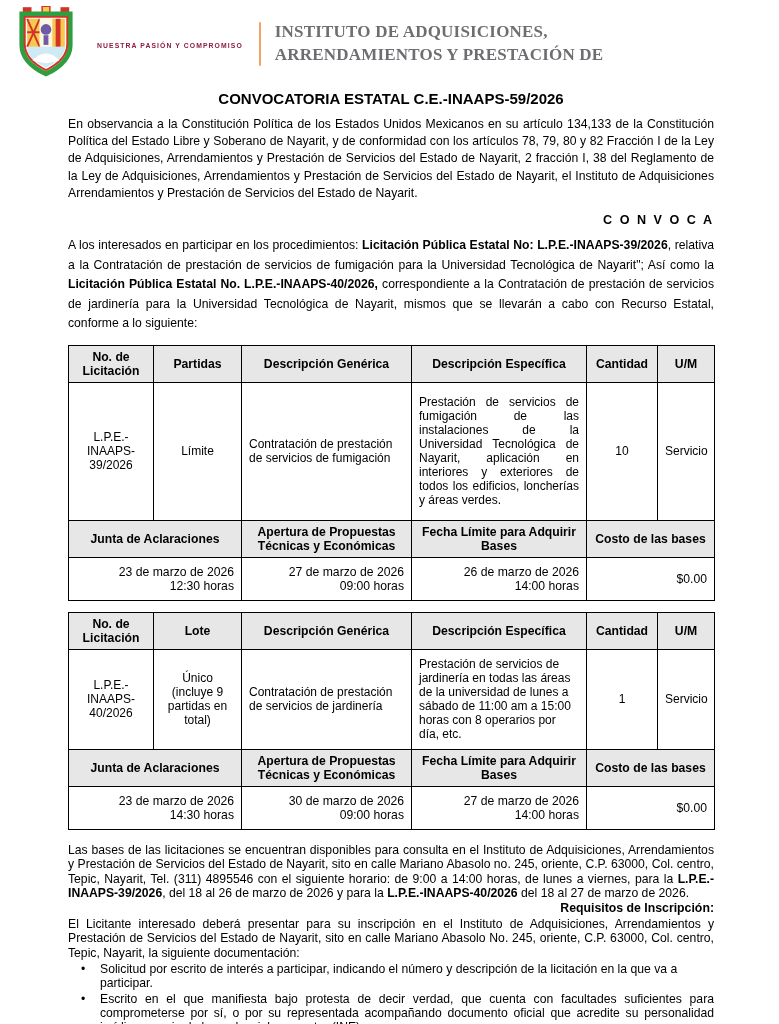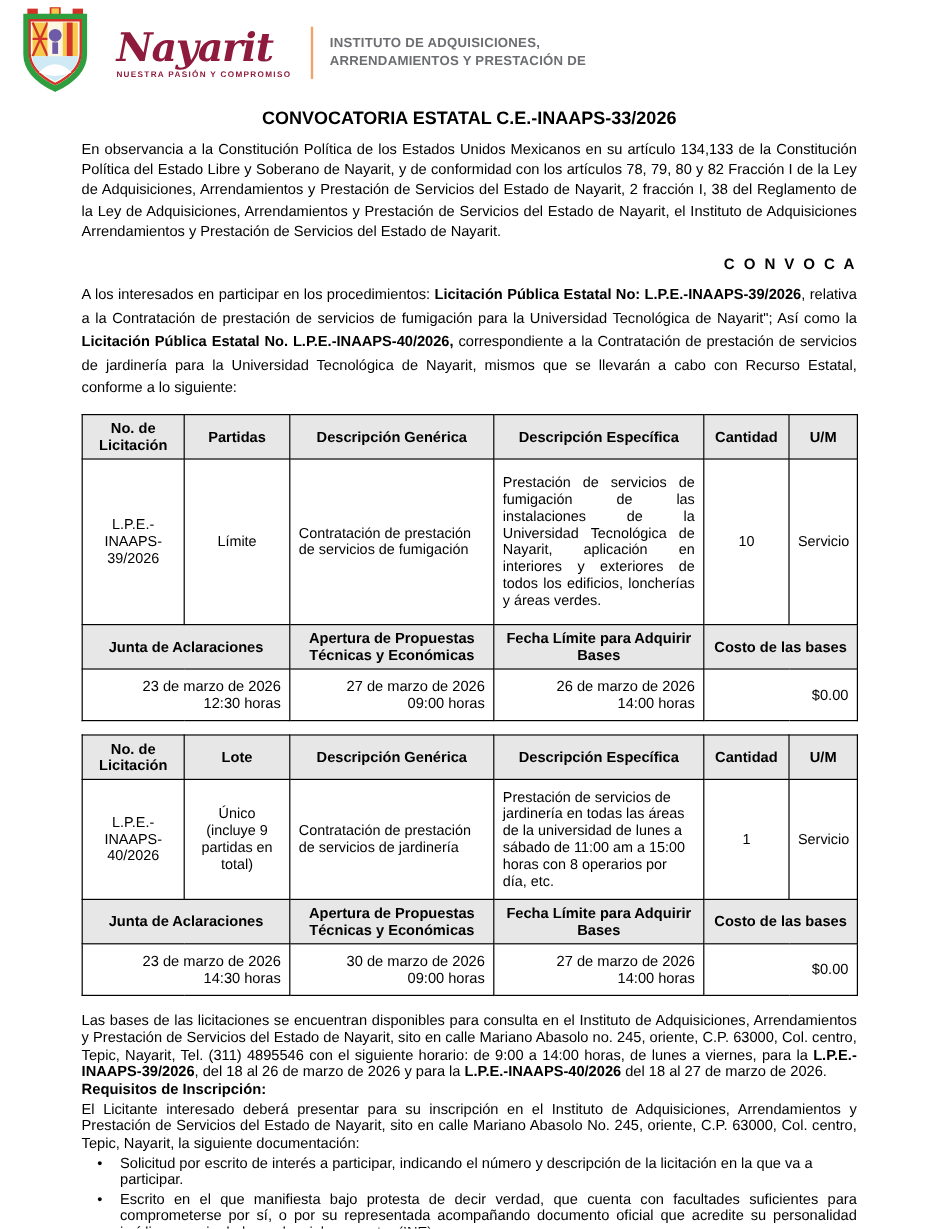--- a/index.html
+++ b/index.html
@@ -18,21 +18,21 @@
   .crest{flex:0 0 auto;}
   .brandblock{margin-left:22px;display:flex;flex-direction:column;align-items:flex-start;}
   .brandname{
     font-family:"DejaVu Serif",serif;
     font-style:italic;font-weight:bold;
     font-size:33px;line-height:1;
     letter-spacing:-1px;
   }
   .tagline{font-size:6.8px;font-weight:bold;letter-spacing:1.1px;margin-top:3px;}
   .vdivider{width:2px;height:44px;margin:0 14px 0 16px;border-radius:2px;}
-  .institution{font-size:11px;font-weight:bold;line-height:1.34;letter-spacing:.2px;}
+  .institution{font-size:17px;font-weight:bold;line-height:1.34;letter-spacing:.2px;font-family:Liberation Serif, serif;}
   
   .doc-title{margin-top:10px;text-align:center;font-size:15px;font-weight:bold;}
   .p{font-size:12.2px;text-align:justify;}
   .p1{margin-top:9px;line-height:17.2px;}
   .convoca{margin-top:11px;text-align:right;font-size:12.6px;font-weight:bold;letter-spacing:2px;}
   .p2{margin-top:9px;line-height:19.6px;}
   .b{font-weight:bold;}
   
   table.doc-table{
     border-collapse:collapse;table-layout:fixed;
@@ -46,21 +46,21 @@
     vertical-align:middle;
     overflow:hidden;
   }
   table.doc-table th{background:#e7e7e7;font-weight:bold;text-align:center;height:30px;font-size:12.2px;}
   td.c{text-align:center;}
   td.l{text-align:left;}
   td.j{text-align:justify;}
   tr.vals td{text-align:right;height:36px;font-size:12.2px;}
   
   .p3{margin-top:13px;line-height:14.3px;}
-  .req-heading{text-align:left;font-size:12.3px;font-weight:bold;line-height:15px;margin-top:1px;}
+  .req-heading{text-align:right;font-size:12.3px;font-weight:bold;line-height:15px;margin-top:1px;}
   .p4{margin-top:1px;line-height:14.3px;}
   .bullets{margin:2px 0 0 0;padding:0;list-style:none;}
   .bullets li{
     position:relative;
     padding-left:32px;
     font-size:12.2px;line-height:14.3px;
     margin-top:1px;
   }
   .bullets li .dot{position:absolute;left:13px;top:0;}
   .bullets li.j{text-align:justify;}
@@ -83,31 +83,30 @@
         <rect x="23.5" y="13" width="13" height="29" fill="#fdf6e0"></rect>
         <circle cx="30" cy="24" r="5.5" fill="#6f5aa8"></circle>
         <rect x="27.5" y="30" width="5" height="10" fill="#6f5aa8"></rect>
         <rect x="36.5" y="13" width="13" height="29" fill="#f6c84c"></rect>
         <rect x="40" y="13" width="5" height="29" fill="#d23228"></rect>
         <path d="M10.5 42 L49.5 42 L49.5 44 Q49 54 30 63.5 Q11 54 10.5 44 Z" fill="#cfe9f5"></path>
         <path d="M16 56 Q30 42 44 56 Q30 62 16 56 Z" fill="#ffffff"></path>
       </svg>
     </span>
     <span class="brandblock">
-      <span class="brandname" style="color: rgb(142, 27, 62);">Nayarit</span>
       <span class="tagline" style="color: rgb(142, 27, 62);">NUESTRA PASIÓN Y COMPROMISO</span>
     </span>
     <span class="vdivider" style="background: rgb(240, 163, 106);"></span>
     <span class="institution" style="color: rgb(109, 110, 113);">
       <div>INSTITUTO DE ADQUISICIONES,</div>
       <div>ARRENDAMIENTOS Y PRESTACIÓN DE</div>
     </span>
   </div>
 
-  <div class="doc-title">CONVOCATORIA ESTATAL C.E.-INAAPS-33/2026</div>
+  <div class="doc-title">CONVOCATORIA ESTATAL C.E.-INAAPS-59/2026</div>
 
   <div class="p p1">En observancia a la Constitución Política de los Estados Unidos Mexicanos en su artículo 134,133 de la Constitución Política del Estado Libre y Soberano de Nayarit, y de conformidad con los artículos 78, 79, 80 y 82 Fracción I de la Ley de Adquisiciones, Arrendamientos y Prestación de Servicios del Estado de Nayarit, 2 fracción I, 38 del Reglamento de la Ley de Adquisiciones, Arrendamientos y Prestación de Servicios del Estado de Nayarit, el Instituto de Adquisiciones Arrendamientos y Prestación de Servicios del Estado de Nayarit.</div>
 
   <div class="convoca">C O N V O C A</div>
 
   <div class="p p2"><span>A los interesados en participar en los procedimientos: </span><span class="b">Licitación Pública Estatal No: L.P.E.-INAAPS-39/2026</span><span>, relativa a la Contratación de prestación de servicios de fumigación para la Universidad Tecnológica de Nayarit"; Así como la </span><span class="b">Licitación Pública Estatal No. L.P.E.-INAAPS-40/2026,</span><span> correspondiente a la Contratación de prestación de servicios de jardinería para la Universidad Tecnológica de Nayarit, mismos que se llevarán a cabo con Recurso Estatal, conforme a lo siguiente:</span></div>
 
   <table class="doc-table">
     <colgroup>
         <col style="width:85px">

